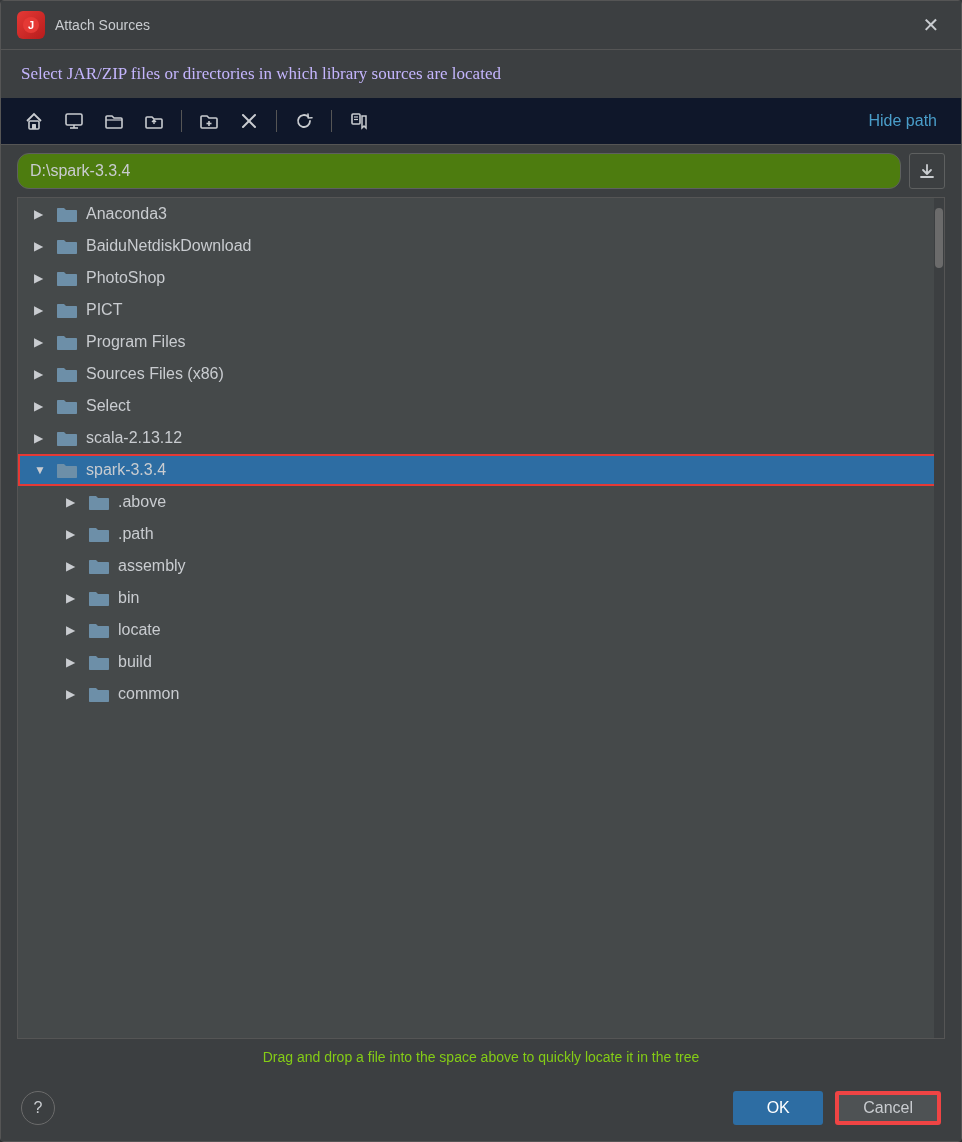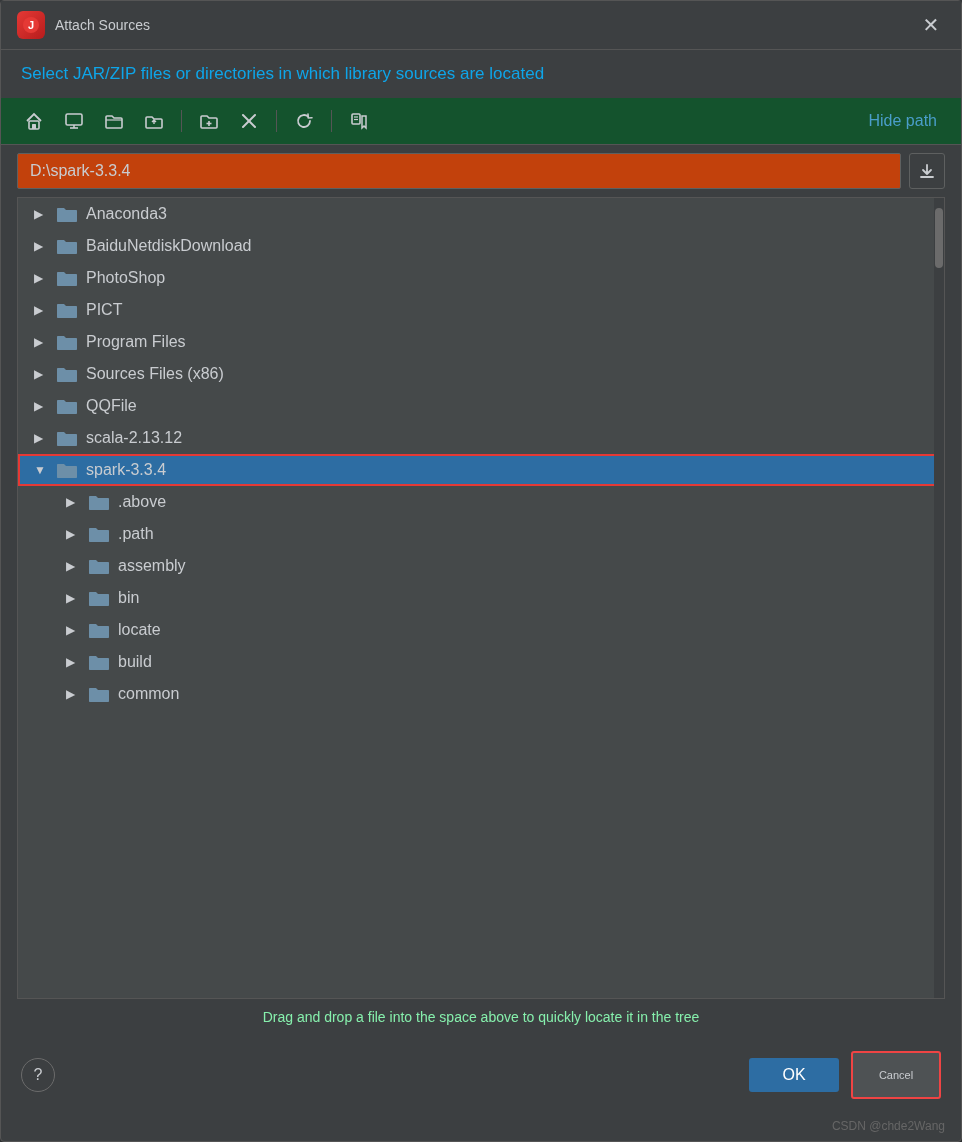--- a/index.html
+++ b/index.html
@@ -56,29 +56,30 @@
       height: 28px;
       display: flex;
       align-items: center;
       justify-content: center;
       border-radius: 3px;
       background: none;
       border: none;
     }
     .subtitle {
       padding: 14px 20px;
-      color: #0ea5e9;
+      color: #c4b5fd;
       font-size: 17px;
       background: #3c3f41;
+      font-family: Liberation Serif, serif;
     }
     .toolbar {
       display: flex;
       align-items: center;
       padding: 8px 16px;
-      background: #14532d;
+      background: #0f172a;
       gap: 6px;
       border-bottom: 1px solid #555;
     }
     .toolbar-btn {
       background: none;
       border: none;
       color: #c9ccd0;
       font-size: 18px;
       width: 34px;
       height: 30px;
@@ -105,26 +106,26 @@
     }
     .path-bar {
       display: flex;
       align-items: center;
       padding: 8px 16px;
       background: #3c3f41;
       gap: 8px;
     }
     .path-input {
       flex: 1;
-      background: #c2410c;
+      background: #4d7c0f;
       border: 1px solid #5e6060;
       color: #c9ccd0;
       font-size: 16px;
       padding: 8px 12px;
-      border-radius: 2px;
+      border-radius: 12px;
       outline: none;
     }
     .path-download-btn {
       background: none;
       border: 1px solid #5e6060;
       color: #c9ccd0;
       width: 36px;
       height: 36px;
       display: flex;
       align-items: center;
@@ -184,21 +185,21 @@
       color: #c9ccd0;
       flex-shrink: 0;
     }
     .tree-arrow.expanded { color: #c9ccd0; }
     .tree-label {
       color: #c9ccd0;
       font-size: 16px;
     }
     .drag-hint {
       text-align: center;
-      color: #86efac;
+      color: #84cc16;
       font-size: 14px;
       padding: 10px 16px;
     }
     .footer {
       display: flex;
       align-items: center;
       padding: 16px 20px;
       background: #3c3f41;
       gap: 12px;
     }
@@ -222,24 +223,24 @@
       color: white;
       font-size: 16px;
       padding: 8px 32px;
       border-radius: 3px;
       cursor: pointer;
       min-width: 90px;
       text-align: center;
     }
     .cancel-btn {
       background: #4e5254;
-      border: 2px solid #ef4444;
-      color: #c9ccd0;
-      font-size: 11px;
-      padding: 16px 24px;
+      border: 4px solid #ef4444;
+      color: #c9ccd0;
+      font-size: 16px;
+      padding: 4px 24px;
       border-radius: 3px;
       cursor: pointer;
       min-width: 90px;
     }
     .watermark {
       text-align: right;
       color: #666;
       font-size: 12px;
       padding: 4px 16px 8px;
     }
@@ -380,21 +381,21 @@
         <path d="M1 4c0-.6.4-1 1-1h6l2 2h10c.6 0 1 .4 1 1v10c0 .6-.4 1-1 1H2c-.6 0-1-.4-1-1V4z" fill="#6d8fa8"></path>
       </svg>
       <span class="tree-label">Sources Files (x86)</span>
     </div>
 
     <div class="tree-item">
       <span class="tree-arrow">▶</span>
       <svg width="22" height="18" viewBox="0 0 22 18" fill="none">
         <path d="M1 4c0-.6.4-1 1-1h6l2 2h10c.6 0 1 .4 1 1v10c0 .6-.4 1-1 1H2c-.6 0-1-.4-1-1V4z" fill="#6d8fa8"></path>
       </svg>
-      <span class="tree-label">QQFile</span>
+      <span class="tree-label">Select</span>
     </div>
 
     <div class="tree-item">
       <span class="tree-arrow">▶</span>
       <svg width="22" height="18" viewBox="0 0 22 18" fill="none">
         <path d="M1 4c0-.6.4-1 1-1h6l2 2h10c.6 0 1 .4 1 1v10c0 .6-.4 1-1 1H2c-.6 0-1-.4-1-1V4z" fill="#6d8fa8"></path>
       </svg>
       <span class="tree-label">scala-2.13.12</span>
     </div>
 
@@ -469,14 +470,13 @@
 
   <div class="drag-hint">Drag and drop a file into the space above to quickly locate it in the tree</div>
 
   <div class="footer">
     <button class="help-btn">?</button>
     <div class="footer-spacer"></div>
     <button class="ok-btn">OK</button>
     <button class="cancel-btn">Cancel</button>
   </div>
 
-  <div class="watermark">CSDN @chde2Wang</div>
 </div>
 
 </body></html>

